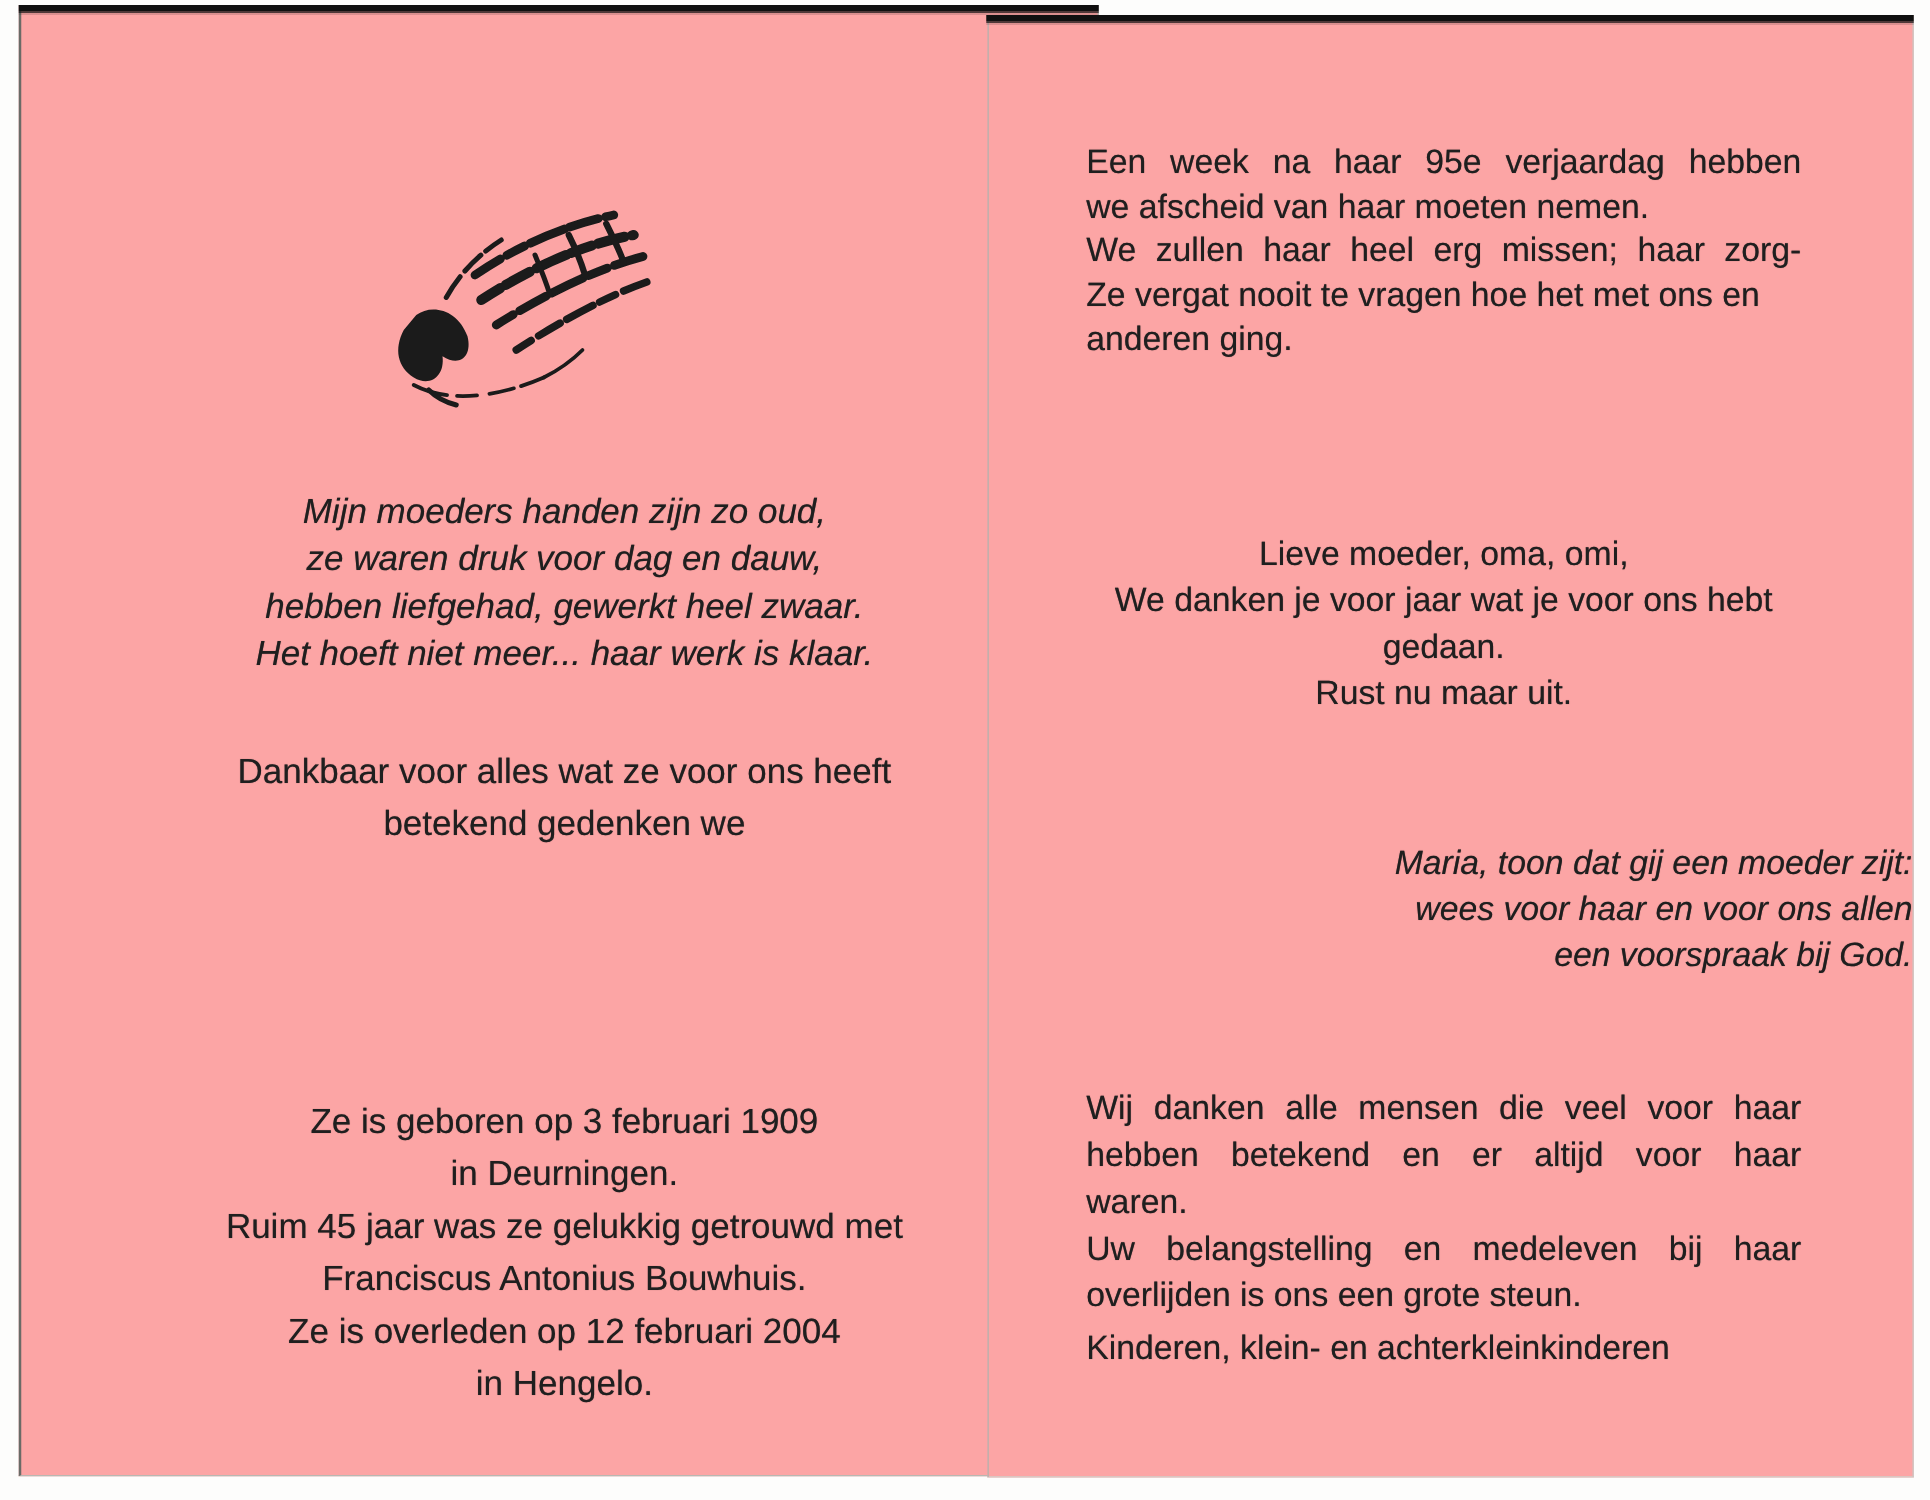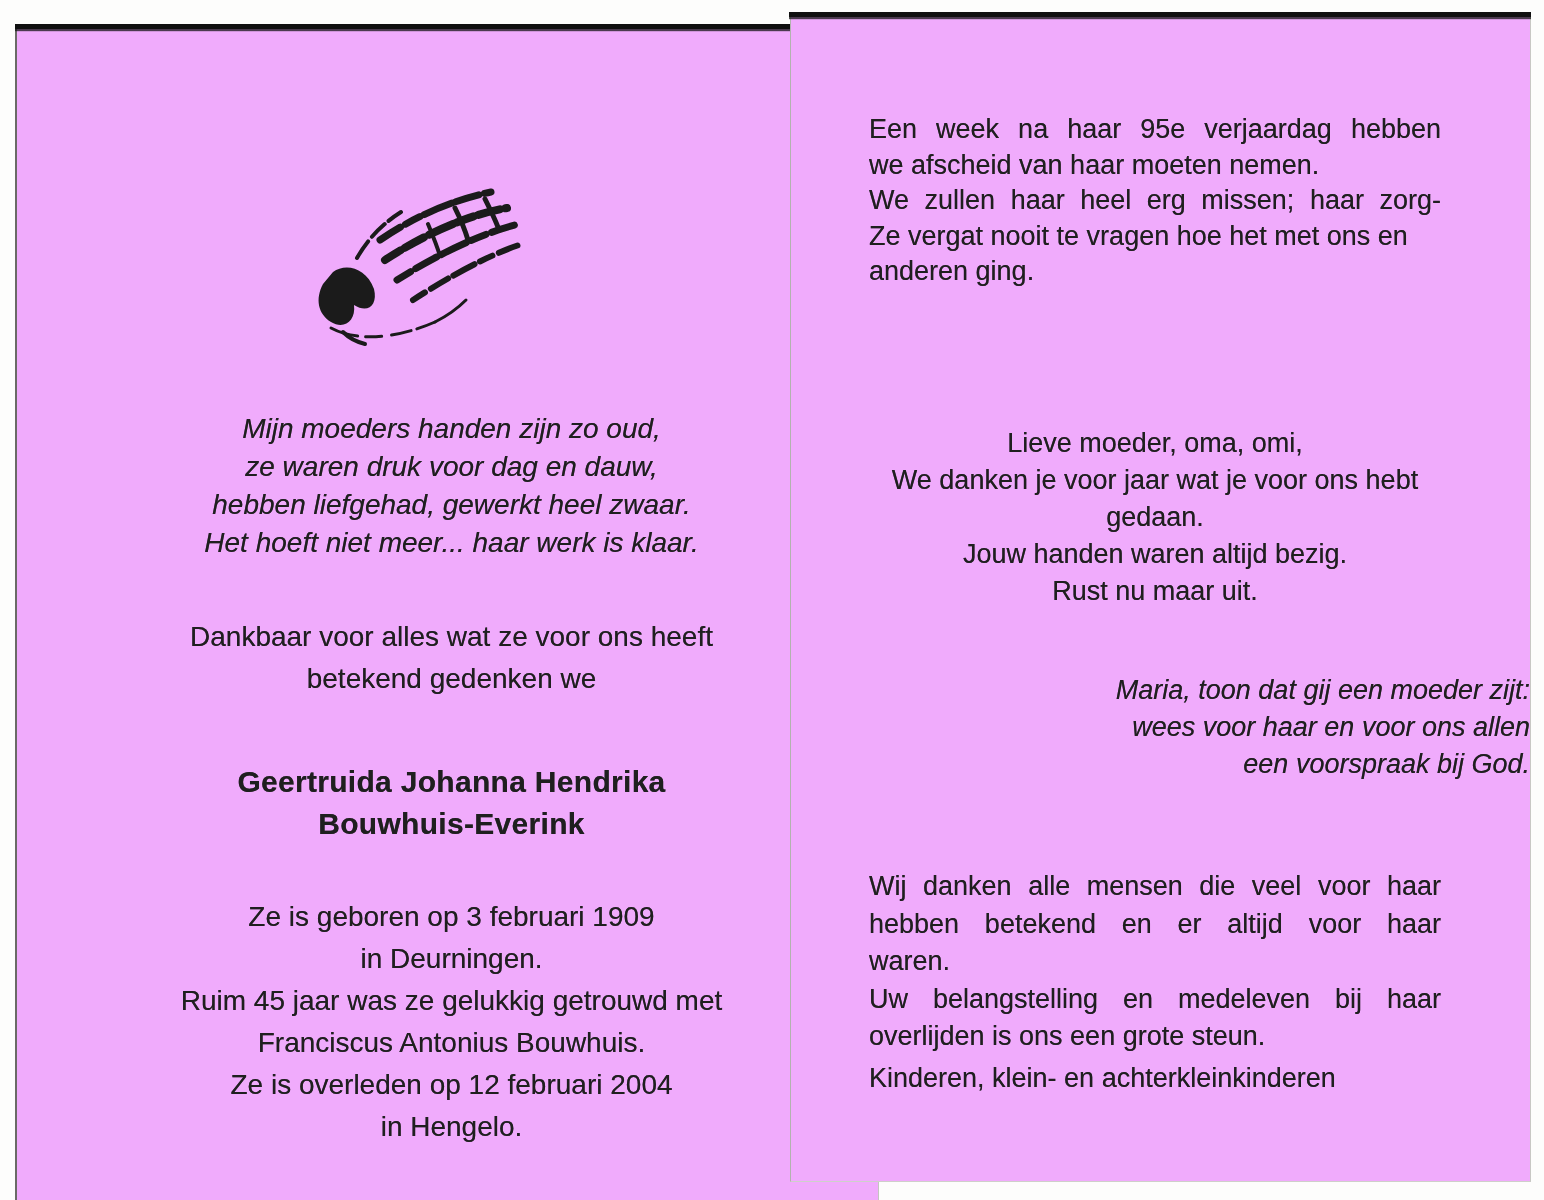--- a/index.html
+++ b/index.html
@@ -11,26 +11,26 @@
     overflow: hidden;
     font-family: "Liberation Sans", "DejaVu Sans", sans-serif;
   }
   .scan {
     position: relative;
     width: 1544px;
     height: 1200px;
   }
   .card {
     position: absolute;
-    background: #f0abfc;
+    background: #fca5a5;
     color: #1f1f1f;
     box-sizing: border-box;
   }
   .card-left {
-    left: 15px; top: 24px;
+    left: 15px; top: 4px;
     width: 864px; height: 1177px;
     border-left: 2px solid #6a6a66;
     border-right: 1px solid #c4c4c0;
     border-bottom: 1px solid #b8b8b2;
   }
   .card-right {
     left: 790px; top: 12px;
     width: 741px; height: 1170px;
     border-left: 1px solid #b2b2ae;
     border-right: 1px solid #c8c8c4;
@@ -99,24 +99,20 @@
       <div class="line">ze waren druk voor dag en dauw,</div>
       <div class="line">hebben liefgehad, gewerkt heel zwaar.</div>
       <div class="line">Het hoeft niet meer... haar werk is klaar.</div>
     </div>
 
     <div class="textblock centered dedication scan-text">
       <div class="line">Dankbaar voor alles wat ze voor ons heeft</div>
       <div class="line">betekend gedenken we</div>
     </div>
 
-    <div class="textblock centered name scan-text">
-      <div class="line">Geertruida Johanna Hendrika</div>
-      <div class="line">Bouwhuis-Everink</div>
-    </div>
 
     <div class="textblock centered life scan-text">
       <div class="line">Ze is geboren op 3 februari 1909</div>
       <div class="line">in Deurningen.</div>
       <div class="line">Ruim 45 jaar was ze gelukkig getrouwd met</div>
       <div class="line">Franciscus Antonius Bouwhuis.</div>
       <div class="line">Ze is overleden op 12 februari 2004</div>
       <div class="line">in Hengelo.</div>
     </div>
   </section>
@@ -129,21 +125,20 @@
       <div class="line">we afscheid van haar moeten nemen.</div>
       <div class="line j">We zullen haar heel erg missen; haar zorg-</div>
       <div class="line">Ze vergat nooit te vragen hoe het met ons en</div>
       <div class="line">anderen ging.</div>
     </div>
 
     <div class="textblock rp p2 scan-text">
       <div class="line">Lieve moeder, oma, omi,</div>
       <div class="line">We danken je voor jaar wat je voor ons hebt</div>
       <div class="line">gedaan.</div>
-      <div class="line">Jouw handen waren altijd bezig.</div>
       <div class="line">Rust nu maar uit.</div>
     </div>
 
     <div class="textblock prayer scan-text">
       <div class="line">Maria, toon dat gij een moeder zijt:</div>
       <div class="line">wees voor haar en voor ons allen</div>
       <div class="line">een voorspraak bij God.</div>
     </div>
 
     <div class="textblock rp p3 scan-text">

